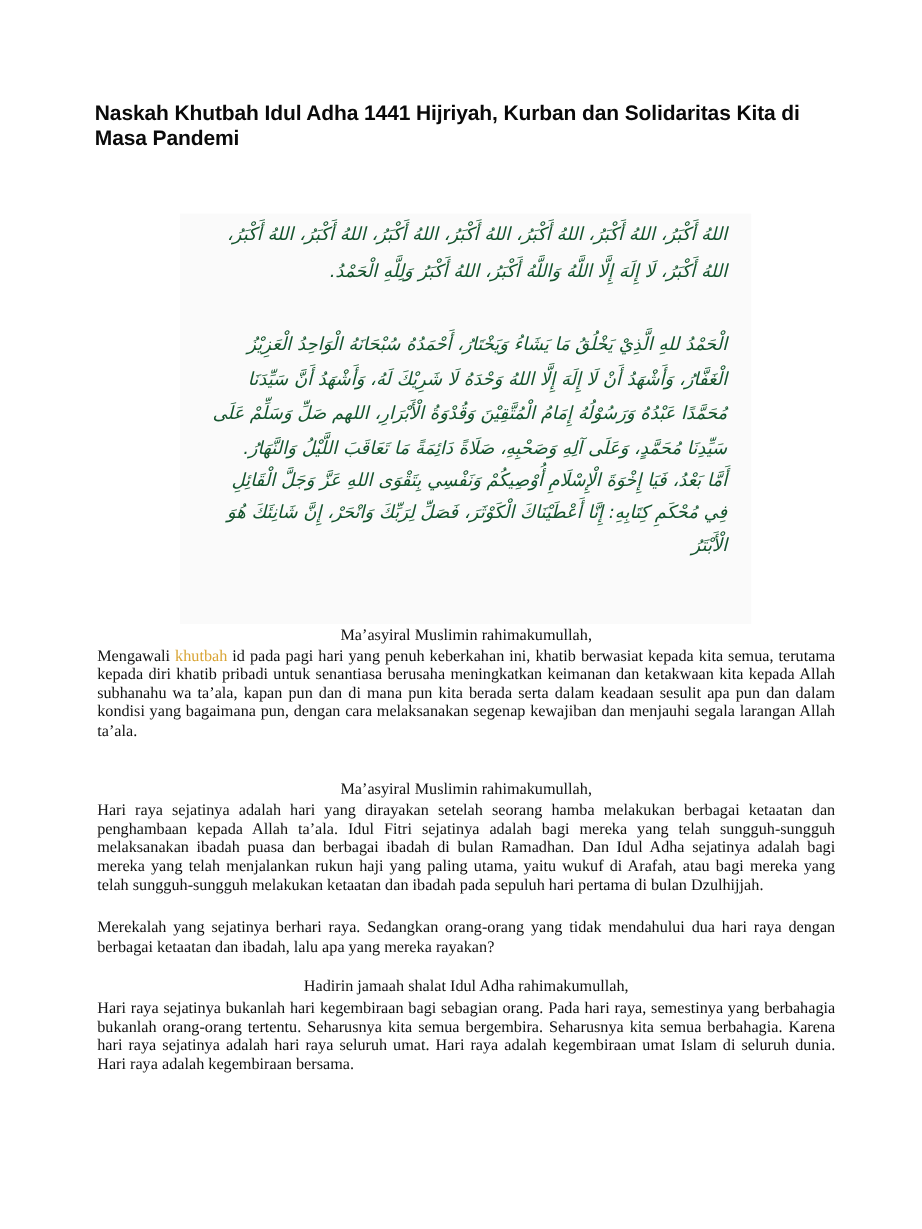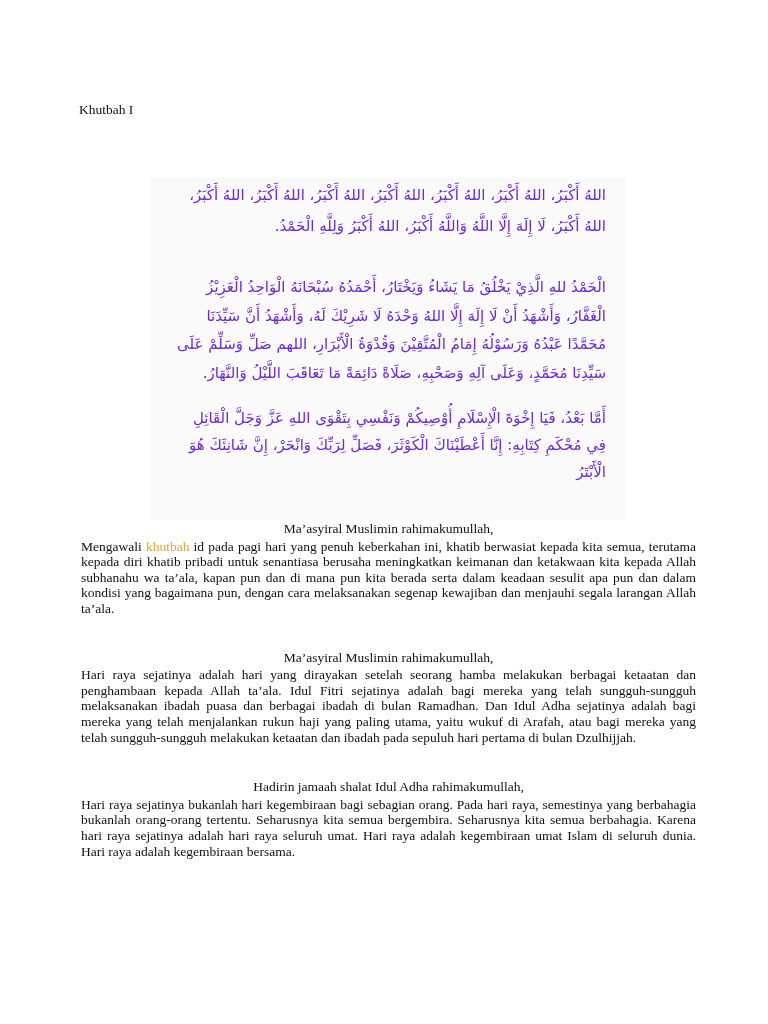--- a/index.html
+++ b/index.html
@@ -45,26 +45,27 @@
       background: #fafafa;
       box-sizing: border-box;
       padding: 0 20px;
     }
     .arabic-block {
       direction: rtl;
       text-align: right;
       font-family: "DejaVu Sans", sans-serif;
       font-size: 15px;
       line-height: 30.5px;
-      color: #6d28d9;
+      color: #14532d;
       margin: 0;
+      font-style: italic;
     }
     .arabic-block.b1 { margin-top: 2px; }
     .arabic-block.b2 { margin-top: 32px; line-height: 28.5px; }
-    .arabic-block.b3 { margin-top: 18px; line-height: 27px; }
+    .arabic-block.b3 { line-height: 27px; }
 
     .body-text {
       position: absolute;
       left: 0;
       top: 437px;
       width: 619px;
       font-family: "Liberation Serif", serif;
       font-size: 13.5px;
       line-height: 15.6px;
       color: #111;
@@ -82,38 +83,39 @@
     .link {
       color: #d9a536;
       text-decoration: none;
       cursor: pointer;
     }
   </style>
 </head>
 <body>
 
 <div class="page">
-  <div class="section-label">Khutbah I</div>
+  <h1 class="doc-title">Naskah Khutbah Idul Adha 1441 Hijriyah, Kurban dan Solidaritas Kita di Masa Pandemi</h1>
 
   <div class="arabic-box">
     <p class="arabic-block b1">اللهُ أَكْبَرُ، اللهُ أَكْبَرُ، اللهُ أَكْبَرُ، اللهُ أَكْبَرُ، اللهُ أَكْبَرُ، اللهُ أَكْبَرُ، اللهُ أَكْبَرُ، اللهُ أَكْبَرُ، لَا إِلَهَ إِلَّا اللَّهُ وَاللَّهُ أَكْبَرُ، اللهُ أَكْبَرُ وَلِلَّهِ الْحَمْدُ.</p>
     <p class="arabic-block b2">الْحَمْدُ للهِ الَّذِيْ يَخْلُقُ مَا يَشَاءُ وَيَخْتَارُ، أَحْمَدُهُ سُبْحَانَهُ الْوَاحِدُ الْعَزِيْزُ الْغَفَّارُ، وَأَشْهَدُ أَنْ لَا إِلَهَ إِلَّا اللهُ وَحْدَهُ لَا شَرِيْكَ لَهُ، وَأَشْهَدُ أَنَّ سَيِّدَنَا مُحَمَّدًا عَبْدُهُ وَرَسُوْلُهُ إِمَامُ الْمُتَّقِيْنَ وَقُدْوَةُ الْأَبْرَارِ، اللهم صَلِّ وَسَلِّمْ عَلَى سَيِّدِنَا مُحَمَّدٍ، وَعَلَى آلِهِ وَصَحْبِهِ، صَلَاةً دَائِمَةً مَا تَعَاقَبَ اللَّيْلُ وَالنَّهَارُ.</p>
     <p class="arabic-block b3">أَمَّا بَعْدُ، فَيَا إِخْوَةَ الْإِسْلَامِ أُوْصِيكُمْ وَنَفْسِي بِتَقْوَى اللهِ عَزَّ وَجَلَّ الْقَائِلِ فِي مُحْكَمِ كِتَابِهِ: إِنَّا أَعْطَيْنَاكَ الْكَوْثَرَ، فَصَلِّ لِرَبِّكَ وَانْحَرْ، إِنَّ شَانِئَكَ هُوَ الْأَبْتَرُ</p>
   </div>
 
   <div class="body-text">
     <p class="para-heading">Ma’asyiral Muslimin rahimakumullah,</p>
     <p class="para"><span>Mengawali </span><a class="link">khutbah</a><span> id pada pagi hari yang penuh keberkahan ini, khatib berwasiat kepada kita semua, terutama kepada diri khatib pribadi untuk senantiasa berusaha meningkatkan keimanan dan ketakwaan kita kepada Allah subhanahu wa ta’ala, kapan pun dan di mana pun kita berada serta dalam keadaan sesulit apa pun dan dalam kondisi yang bagaimana pun, dengan cara melaksanakan segenap kewajiban dan menjauhi segala larangan Allah ta’ala.</span></p>
 
     <div class="gap-lg"></div>
 
     <p class="para-heading">Ma’asyiral Muslimin rahimakumullah,</p>
     <p class="para">Hari raya sejatinya adalah hari yang dirayakan setelah seorang hamba melakukan berbagai ketaatan dan penghambaan kepada Allah ta’ala. Idul Fitri sejatinya adalah bagi mereka yang telah sungguh-sungguh melaksanakan ibadah puasa dan berbagai ibadah di bulan Ramadhan. Dan Idul Adha sejatinya adalah bagi mereka yang telah menjalankan rukun haji yang paling utama, yaitu wukuf di Arafah, atau bagi mereka yang telah sungguh-sungguh melakukan ketaatan dan ibadah pada sepuluh hari pertama di bulan Dzulhijjah.</p>
 
     <div class="gap-md"></div>
 
+    <p class="para">Merekalah yang sejatinya berhari raya. Sedangkan orang-orang yang tidak mendahului dua hari raya dengan berbagai ketaatan dan ibadah, lalu apa yang mereka rayakan?</p>
 
     <div class="gap-md"></div>
 
     <p class="para-heading">Hadirin jamaah shalat Idul Adha rahimakumullah,</p>
     <p class="para">Hari raya sejatinya bukanlah hari kegembiraan bagi sebagian orang. Pada hari raya, semestinya yang berbahagia bukanlah orang-orang tertentu. Seharusnya kita semua bergembira. Seharusnya kita semua berbahagia. Karena hari raya sejatinya adalah hari raya seluruh umat. Hari raya adalah kegembiraan umat Islam di seluruh dunia. Hari raya adalah kegembiraan bersama.</p>
   </div>
 </div>
 
 </body></html>

